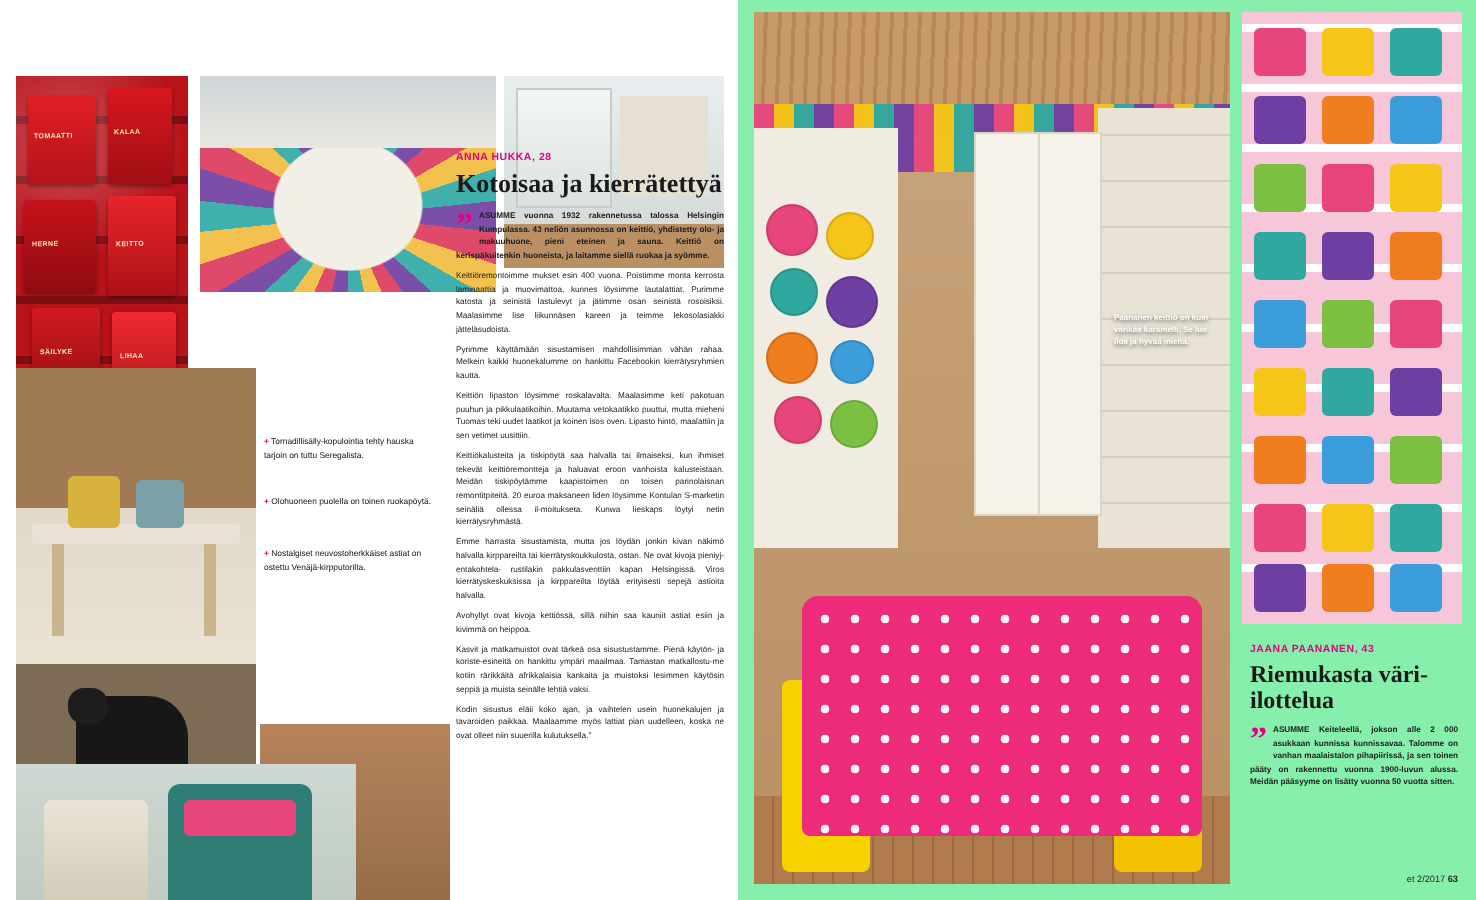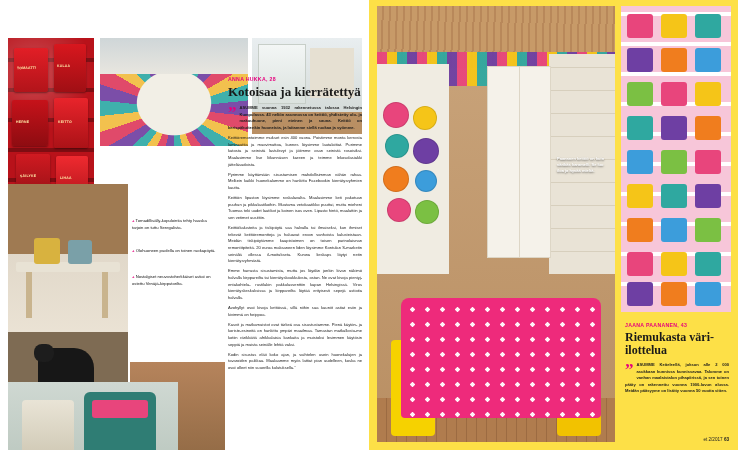--- a/index.html
+++ b/index.html
@@ -1,20 +1,20 @@
 <!DOCTYPE html>
 <html><head>
 <meta charset="utf-8">
 <style>
   html,body{margin:0;padding:0;background:#fff;}
   body{width:738px;height:450px;overflow:hidden;font-family:"Liberation Sans",sans-serif;}
   .spread{position:relative;width:738px;height:450px;background:#fff;display:flex;}
   .page{position:relative;height:450px;overflow:hidden;}
   .page-left{width:369px;background:#ffffff;margin-top:32px;}
-  .page-right{width:369px;background:#fde047;}
+  .page-right{width:369px;background:#86efac;}
 
   
   .photo{position:absolute;overflow:hidden;}
   
   .p-cans{left:8px;top:6px;width:86px;height:170px;
     background:
       radial-gradient(circle at 30% 20%, rgba(255,255,255,.25), transparent 40%),
       repeating-linear-gradient(0deg,#b8121a 0px,#b8121a 26px,#7e0d12 26px,#7e0d12 30px),
       #9d1016;}
   .can{position:absolute;border-radius:2px;box-shadow:0 1px 2px rgba(0,0,0,.4);}

